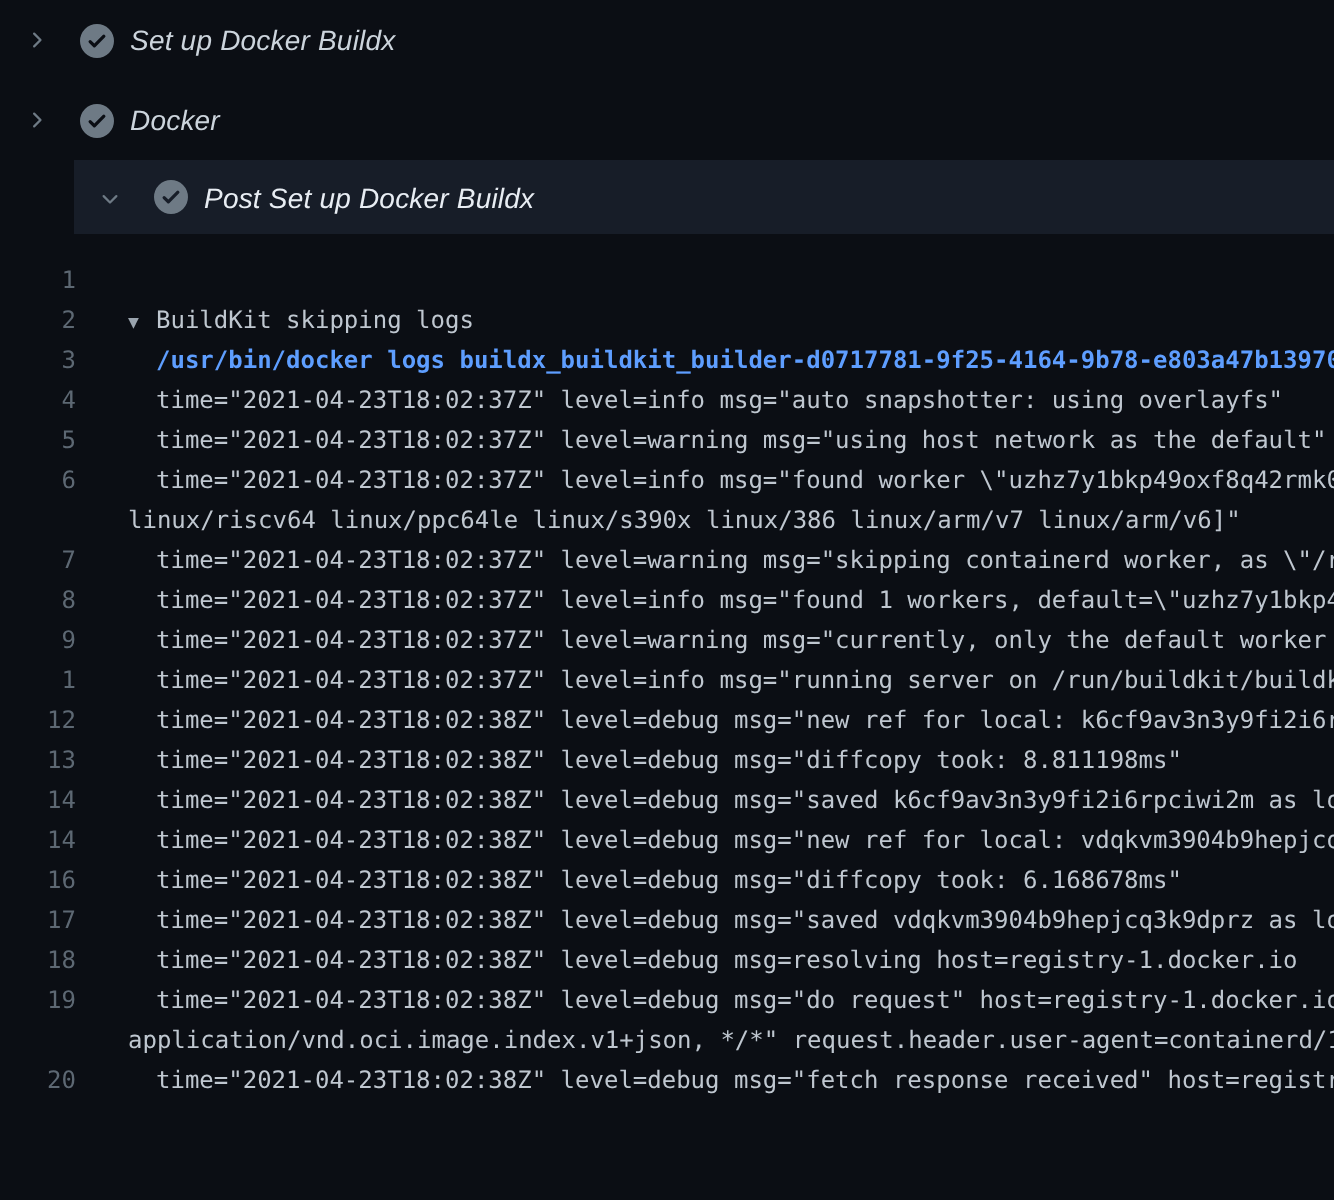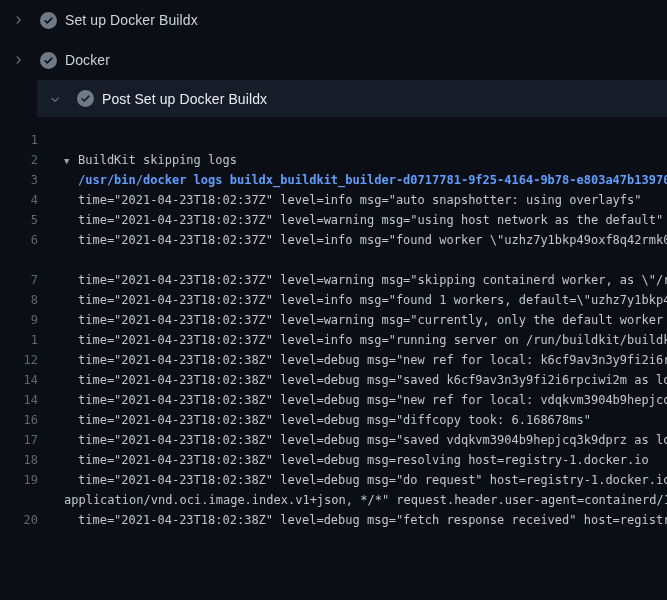--- a/index.html
+++ b/index.html
@@ -24,21 +24,21 @@
     display:flex;align-items:center;height:40px;padding-left:10px;cursor:pointer;
   }
   .step-row.expanded{height:37px;background:var(--expanded-bg);margin-left:37px;}
   .chev{width:16px;height:16px;display:flex;align-items:center;justify-content:center;margin-right:14px;flex:0 0 16px;}
   .chev svg{display:block;}
   .chev .chev-down{display:none;}
   .expanded .chev .chev-down{display:block;}
   .check{width:17px;height:17px;margin-right:8px;flex:0 0 17px;}
   .check svg{display:block;}
   .step-label{
-    font-size:14px;color:var(--text-primary);letter-spacing:.1px;
+    font-size:14px;color:var(--text-primary);letter-spacing:.1px;font-style:italic;
   }
   .expanded .step-label{color:#e8edf3;}
   
   .log-area{
     padding-top:13px;
     font-family:"DejaVu Sans Mono",monospace;
     font-size:12px;
   }
   .log-row{
     display:flex;height:20px;line-height:20px;white-space:pre;overflow:hidden;
@@ -122,40 +122,45 @@
     <div class="log-row ind1 log">
     <span class="gutter">5</span>
     <span class="content"><span class="txt">time="2021-04-23T18:02:37Z" level=warning msg="using host network as the default"</span></span>
   </div>
     <div class="log-row ind1 log">
     <span class="gutter">6</span>
     <span class="content"><span class="txt">time="2021-04-23T18:02:37Z" level=info msg="found worker \"uzhz7y1bkp49oxf8q42rmk0xj</span></span>
   </div>
     <div class="log-row ind0 log">
     <span class="gutter"></span>
+    <span class="content"><span class="txt">linux/riscv64 linux/ppc64le linux/s390x linux/386 linux/arm/v7 linux/arm/v6]"</span></span>
   </div>
     <div class="log-row ind1 log">
     <span class="gutter">7</span>
     <span class="content"><span class="txt">time="2021-04-23T18:02:37Z" level=warning msg="skipping containerd worker, as \"/run</span></span>
   </div>
     <div class="log-row ind1 log">
     <span class="gutter">8</span>
     <span class="content"><span class="txt">time="2021-04-23T18:02:37Z" level=info msg="found 1 workers, default=\"uzhz7y1bkp49ox</span></span>
   </div>
     <div class="log-row ind1 log">
     <span class="gutter">9</span>
     <span class="content"><span class="txt">time="2021-04-23T18:02:37Z" level=warning msg="currently, only the default worker can</span></span>
   </div>
     <div class="log-row ind1 log">
     <span class="gutter">1</span>
     <span class="content"><span class="txt">time="2021-04-23T18:02:37Z" level=info msg="running server on /run/buildkit/buildkitd</span></span>
   </div>
     <div class="log-row ind1 log">
     <span class="gutter">12</span>
     <span class="content"><span class="txt">time="2021-04-23T18:02:38Z" level=debug msg="new ref for local: k6cf9av3n3y9fi2i6rpci</span></span>
+  </div>
+    <div class="log-row ind1 log">
+    <span class="gutter">13</span>
+    <span class="content"><span class="txt">time="2021-04-23T18:02:38Z" level=debug msg="diffcopy took: 8.811198ms"</span></span>
   </div>
     <div class="log-row ind1 log">
     <span class="gutter">14</span>
     <span class="content"><span class="txt">time="2021-04-23T18:02:38Z" level=debug msg="saved k6cf9av3n3y9fi2i6rpciwi2m as local"</span></span>
   </div>
     <div class="log-row ind1 log">
     <span class="gutter">14</span>
     <span class="content"><span class="txt">time="2021-04-23T18:02:38Z" level=debug msg="new ref for local: vdqkvm3904b9hepjcq3k9</span></span>
   </div>
     <div class="log-row ind1 log">

